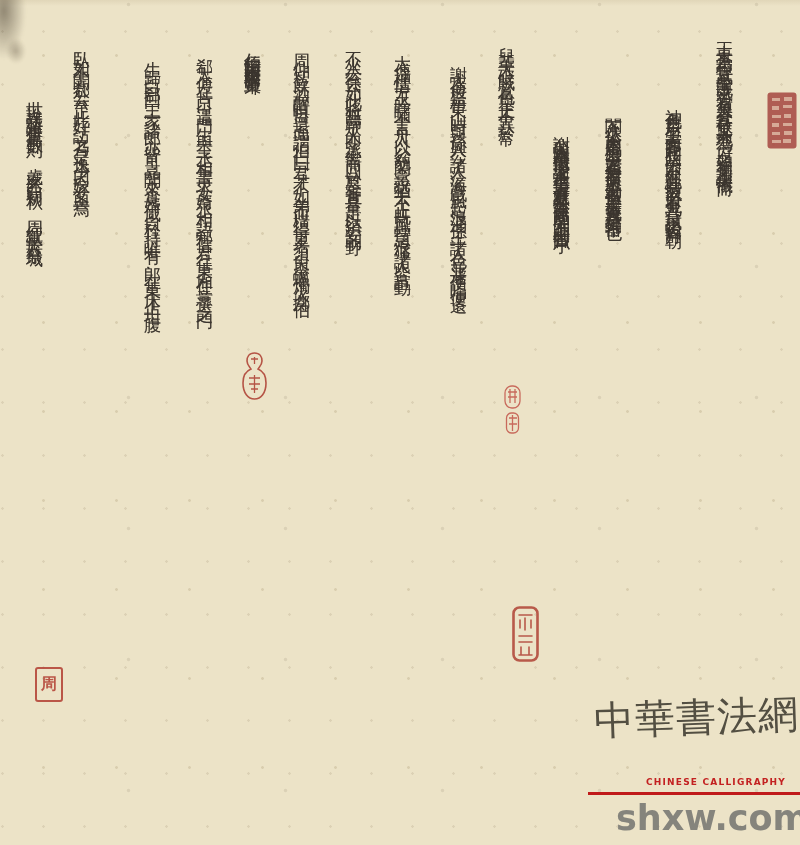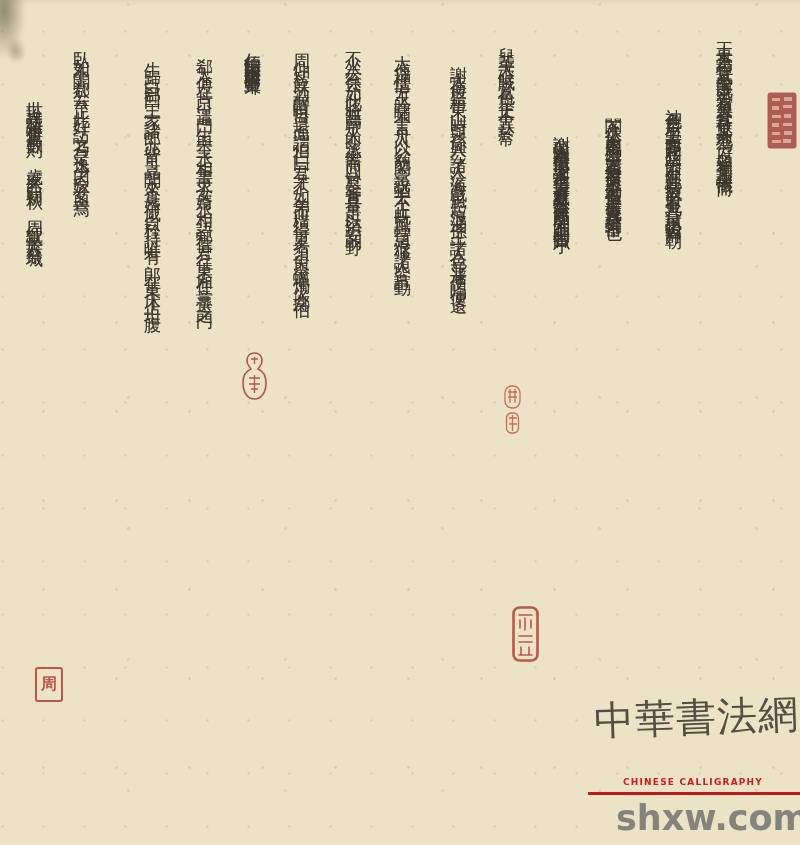--- a/index.html
+++ b/index.html
@@ -61,21 +61,21 @@
     filter:blur(1px);}
   
   .wm-brand{
     position:absolute;left:594px;top:690px;width:212px;
     font-size:40px;color:rgba(62,58,48,.88);
     white-space:nowrap;letter-spacing:1px;
     transform:rotate(-2deg);
     font-family:"DejaVu Serif", serif;
   }
   .wm-caption{
-    position:absolute;left:623px;top:777px;
+    position:absolute;left:646px;top:777px;
     color:#c32121;font-size:9px;font-weight:bold;letter-spacing:1.2px;
     font-family:"DejaVu Sans", sans-serif;white-space:nowrap;
   }
   .wm-line{position:absolute;left:588px;top:792px;width:212px;height:3px;background:#c01a1a;}
   .wm-url-small{
     position:absolute;left:592px;top:808px;width:208px;
     color:#cc2020;font-size:13px;font-weight:bold;letter-spacing:2.5px;
     font-family:"DejaVu Sans", sans-serif;white-space:nowrap;overflow:hidden;
   }
   .wm-url-large{

